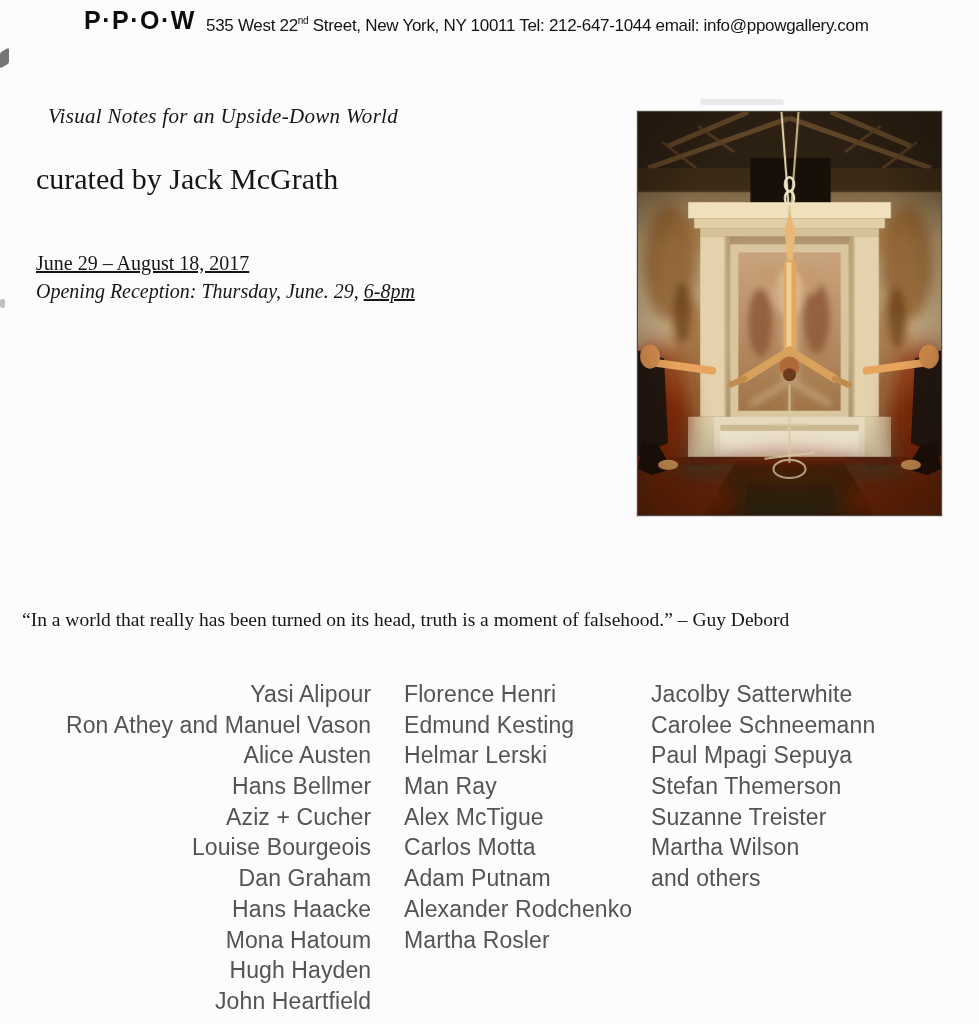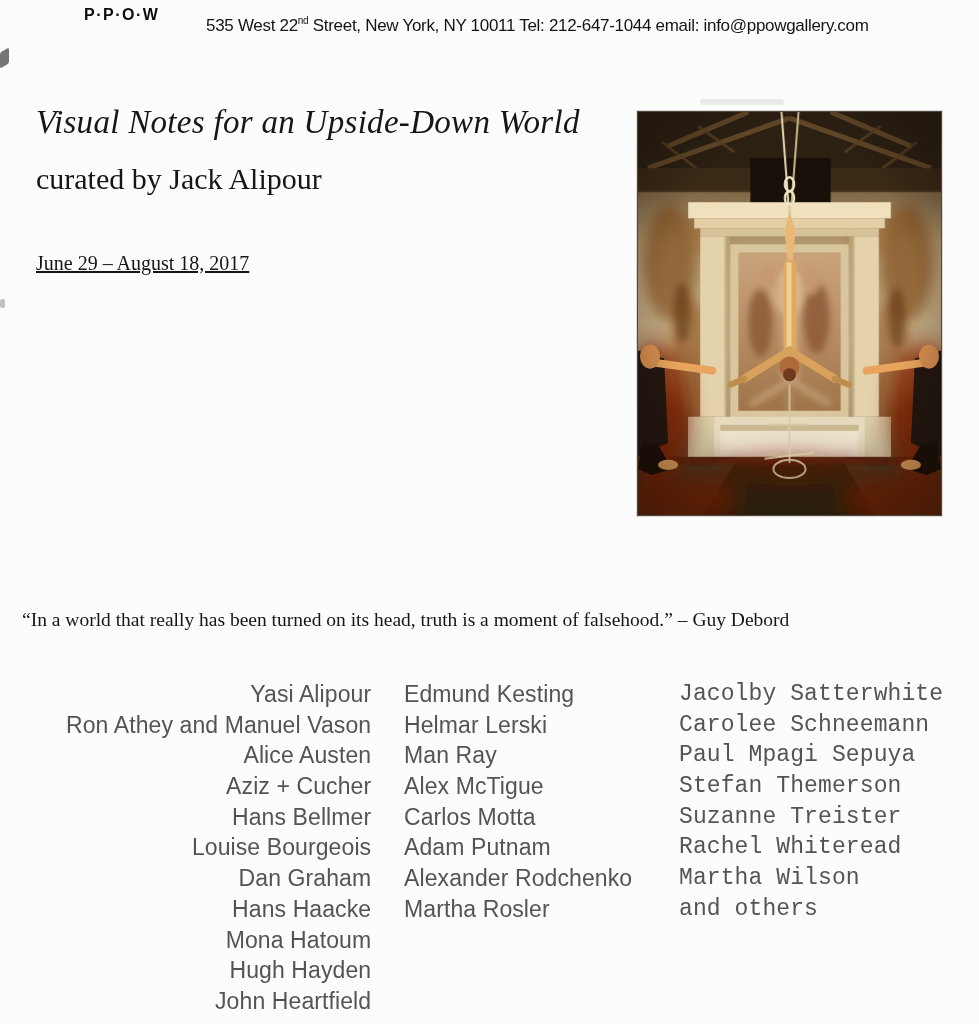--- a/index.html
+++ b/index.html
@@ -8,33 +8,33 @@
     width:979px;height:1024px;
     background:#fcfcfc;
     overflow:hidden;
     font-family:"Liberation Serif", serif;
     color:#161616;
   }
   
   .logo{
     position:absolute;left:84px;top:6px;
     font-family:"Liberation Sans", sans-serif;
-    font-weight:bold;font-size:16px;letter-spacing:1.5px;color:#0d0d0d;
+    font-weight:bold;font-size:25px;letter-spacing:1.5px;color:#0d0d0d;
   }
   .address{
     position:absolute;left:206px;top:15px;
     font-family:Liberation Sans, sans-serif;
     font-size:17px;letter-spacing:-0.3px;color:#141414;
     white-space:nowrap;
   }
   .address sup{font-size:10px;vertical-align:super;}
   
   .title{
-    position:absolute;left:36px;top:104px;
-    font-size:33px;font-style:italic;letter-spacing:0.3px;
+    position:absolute;left:48px;top:104px;
+    font-size:21px;font-style:italic;letter-spacing:0.3px;
     white-space:nowrap;
   }
   .curator{
     position:absolute;left:36px;top:162px;
     font-size:30px;white-space:nowrap;
   }
   .dates{
     position:absolute;left:36px;top:252px;
     font-size:20px;text-decoration:underline;white-space:nowrap;text-align:right;
   }
@@ -50,21 +50,21 @@
   }
   
   .artists{
     position:absolute;top:679px;left:0;width:979px;
     font-family:"Liberation Sans", sans-serif;
     font-size:23px;color:#545454;letter-spacing:0.1px;
   }
   .artist-col{position:absolute;top:0;}
   .artist-col.c1{left:66px;text-align:right;}
   .artist-col.c2{left:404px;}
-  .artist-col.c3{left:679px;font-family:Liberation Mono, monospace;}
+  .artist-col.c3{left:651px;}
   .artist-row{height:30.7px;line-height:30.7px;white-space:nowrap;}
   
   .photo{
     position:absolute;left:637px;top:111px;
     width:303px;height:403px;
     border:1px solid #554a3e;
     box-shadow:0 0 0 1px #d8d8d8;
     background:#3a2c1c;
   }
   .photo svg{display:block;width:100%;height:100%;}
@@ -76,22 +76,23 @@
 </style>
 </head>
 <body>
 
 <div class="page">
 
   <div class="logo">P·P·O·W</div>
   <div class="address"><span>535 West 22</span><sup>nd</sup><span> Street, New York, NY 10011 Tel: 212-647-1044 email: info@ppowgallery.com</span></div>
 
   <div class="title">Visual Notes for an Upside-Down World</div>
-  <div class="curator">curated by Jack Alipour</div>
+  <div class="curator">curated by Jack McGrath</div>
   <div class="dates">June 29 – August 18, 2017</div>
+  <div class="reception"><span>Opening Reception: Thursday, June. 29, </span><span class="time">6-8pm</span></div>
 
   <div class="photo">
     <svg viewBox="0 0 302 402" preserveAspectRatio="none">
       <defs>
         <linearGradient id="wallG" x1="0" y1="0" x2="0" y2="1">
           <stop offset="0" stop-color="#6a5436"></stop>
           <stop offset="0.25" stop-color="#b49a72"></stop>
           <stop offset="0.6" stop-color="#c3ab85"></stop>
           <stop offset="1" stop-color="#6a4a2a"></stop>
         </linearGradient>
@@ -237,46 +238,46 @@
     </svg>
   </div>
 
   <div class="quote">“In a world that really has been turned on its head, truth is a moment of falsehood.” – Guy Debord</div>
 
   <div class="artists">
     <div class="artist-col c1">
       <div class="artist-row">Yasi Alipour</div>
       <div class="artist-row">Ron Athey and Manuel Vason</div>
       <div class="artist-row">Alice Austen</div>
+      <div class="artist-row">Hans Bellmer</div>
       <div class="artist-row">Aziz + Cucher</div>
-      <div class="artist-row">Hans Bellmer</div>
       <div class="artist-row">Louise Bourgeois</div>
       <div class="artist-row">Dan Graham</div>
       <div class="artist-row">Hans Haacke</div>
       <div class="artist-row">Mona Hatoum</div>
       <div class="artist-row">Hugh Hayden</div>
       <div class="artist-row">John Heartfield</div>
     </div>
     <div class="artist-col c2">
+      <div class="artist-row">Florence Henri</div>
       <div class="artist-row">Edmund Kesting</div>
       <div class="artist-row">Helmar Lerski</div>
       <div class="artist-row">Man Ray</div>
       <div class="artist-row">Alex McTigue</div>
       <div class="artist-row">Carlos Motta</div>
       <div class="artist-row">Adam Putnam</div>
       <div class="artist-row">Alexander Rodchenko</div>
       <div class="artist-row">Martha Rosler</div>
     </div>
     <div class="artist-col c3">
       <div class="artist-row">Jacolby Satterwhite</div>
       <div class="artist-row">Carolee Schneemann</div>
       <div class="artist-row">Paul Mpagi Sepuya</div>
       <div class="artist-row">Stefan Themerson</div>
       <div class="artist-row">Suzanne Treister</div>
-      <div class="artist-row">Rachel Whiteread</div>
       <div class="artist-row">Martha Wilson</div>
       <div class="artist-row">and others</div>
     </div>
   </div>
 
   <div class="artifact a1"></div>
   <div class="artifact a2"></div>
   <div class="artifact a3"></div>
 
 </div>

